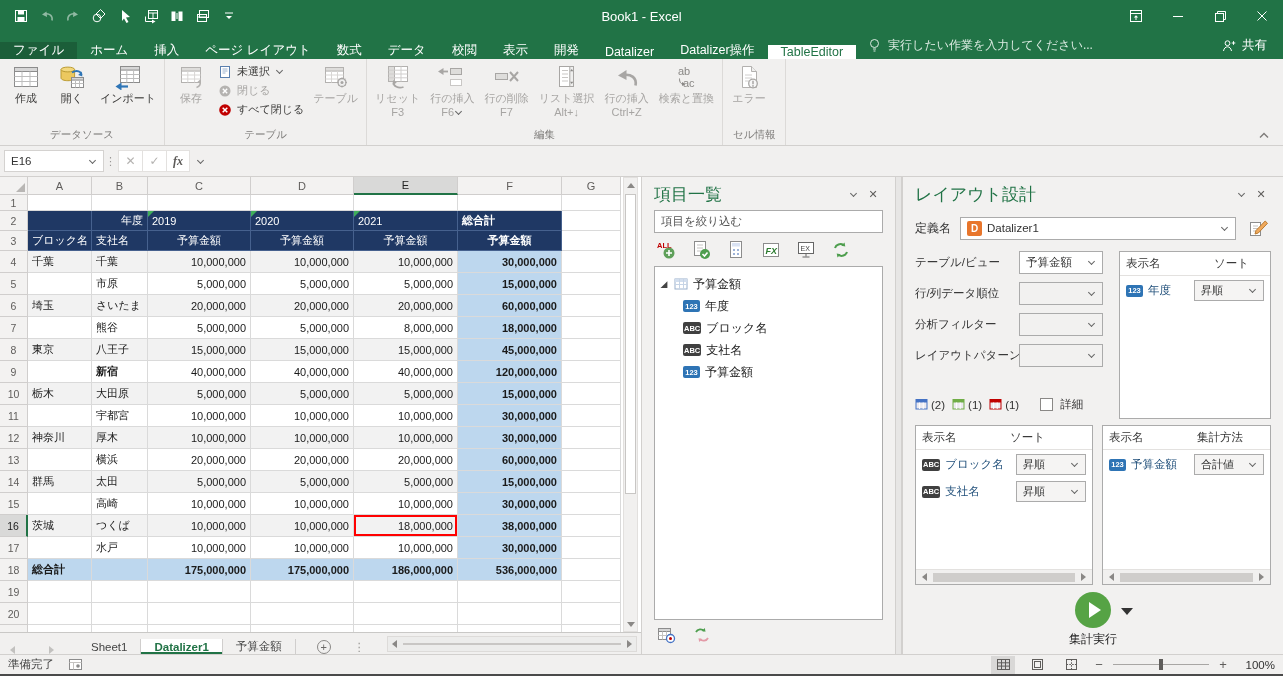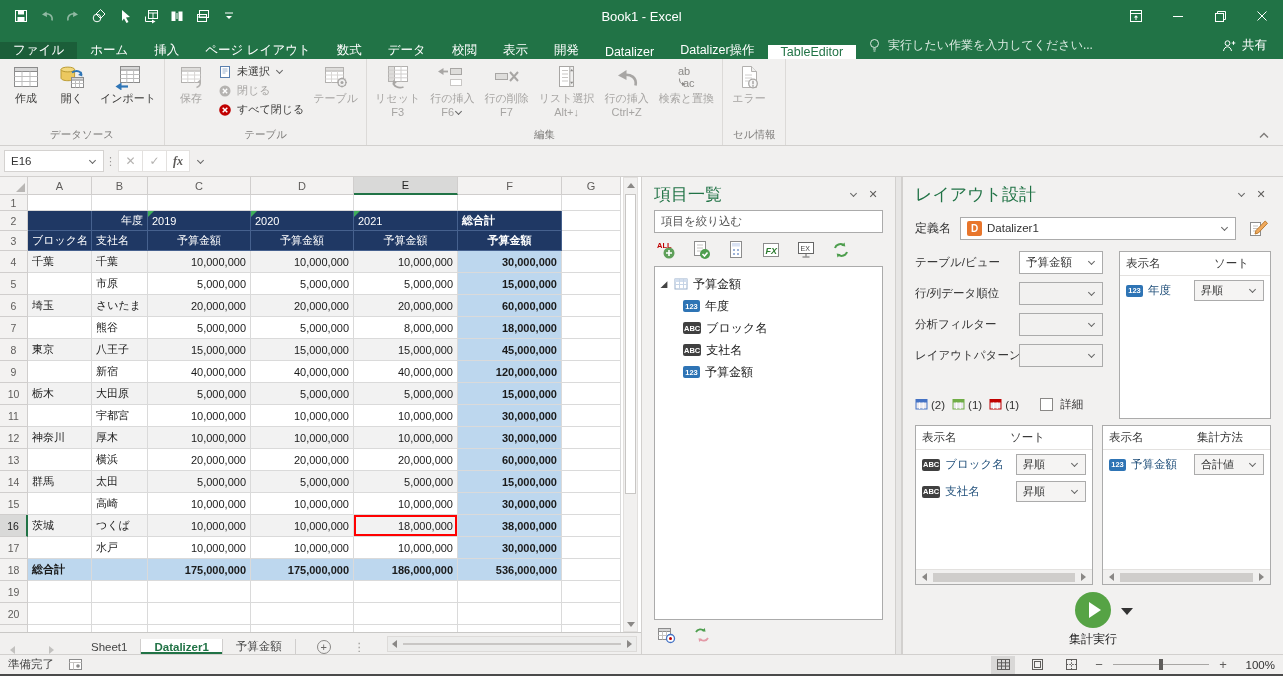--- a/index.html
+++ b/index.html
@@ -589,21 +589,21 @@
               <div class="gcell  band" style="width: 56px; height: 22px;">八王子</div>
               <div class="gcell num band" style="width: 103px; height: 22px;">15,000,000</div>
               <div class="gcell num band" style="width: 103px; height: 22px;">15,000,000</div>
               <div class="gcell num band" style="width: 104px; height: 22px;">15,000,000</div>
               <div class="gcell num blue" style="width: 104px; height: 22px;">45,000,000</div>
               <div class="gcell " style="width: 59px; height: 22px;"></div>
             </div>
             <div class="grow">
               <div class="rowhdr" style="height: 22px;">9</div>
               <div class="gcell " style="width: 64px; height: 22px;"></div>
-              <div class="gcell " style="width: 56px; height: 22px;">新宿</div>
+              <div class="gcell " style="width: 56px; height: 22px; font-weight: bold;">新宿</div>
               <div class="gcell num" style="width: 103px; height: 22px;">40,000,000</div>
               <div class="gcell num" style="width: 103px; height: 22px;">40,000,000</div>
               <div class="gcell num" style="width: 104px; height: 22px;">40,000,000</div>
               <div class="gcell num blue" style="width: 104px; height: 22px;">120,000,000</div>
               <div class="gcell " style="width: 59px; height: 22px;"></div>
             </div>
             <div class="grow">
               <div class="rowhdr" style="height: 22px;">10</div>
               <div class="gcell  band" style="width: 64px; height: 22px;">栃木</div>
               <div class="gcell  band" style="width: 56px; height: 22px;">大田原</div>

